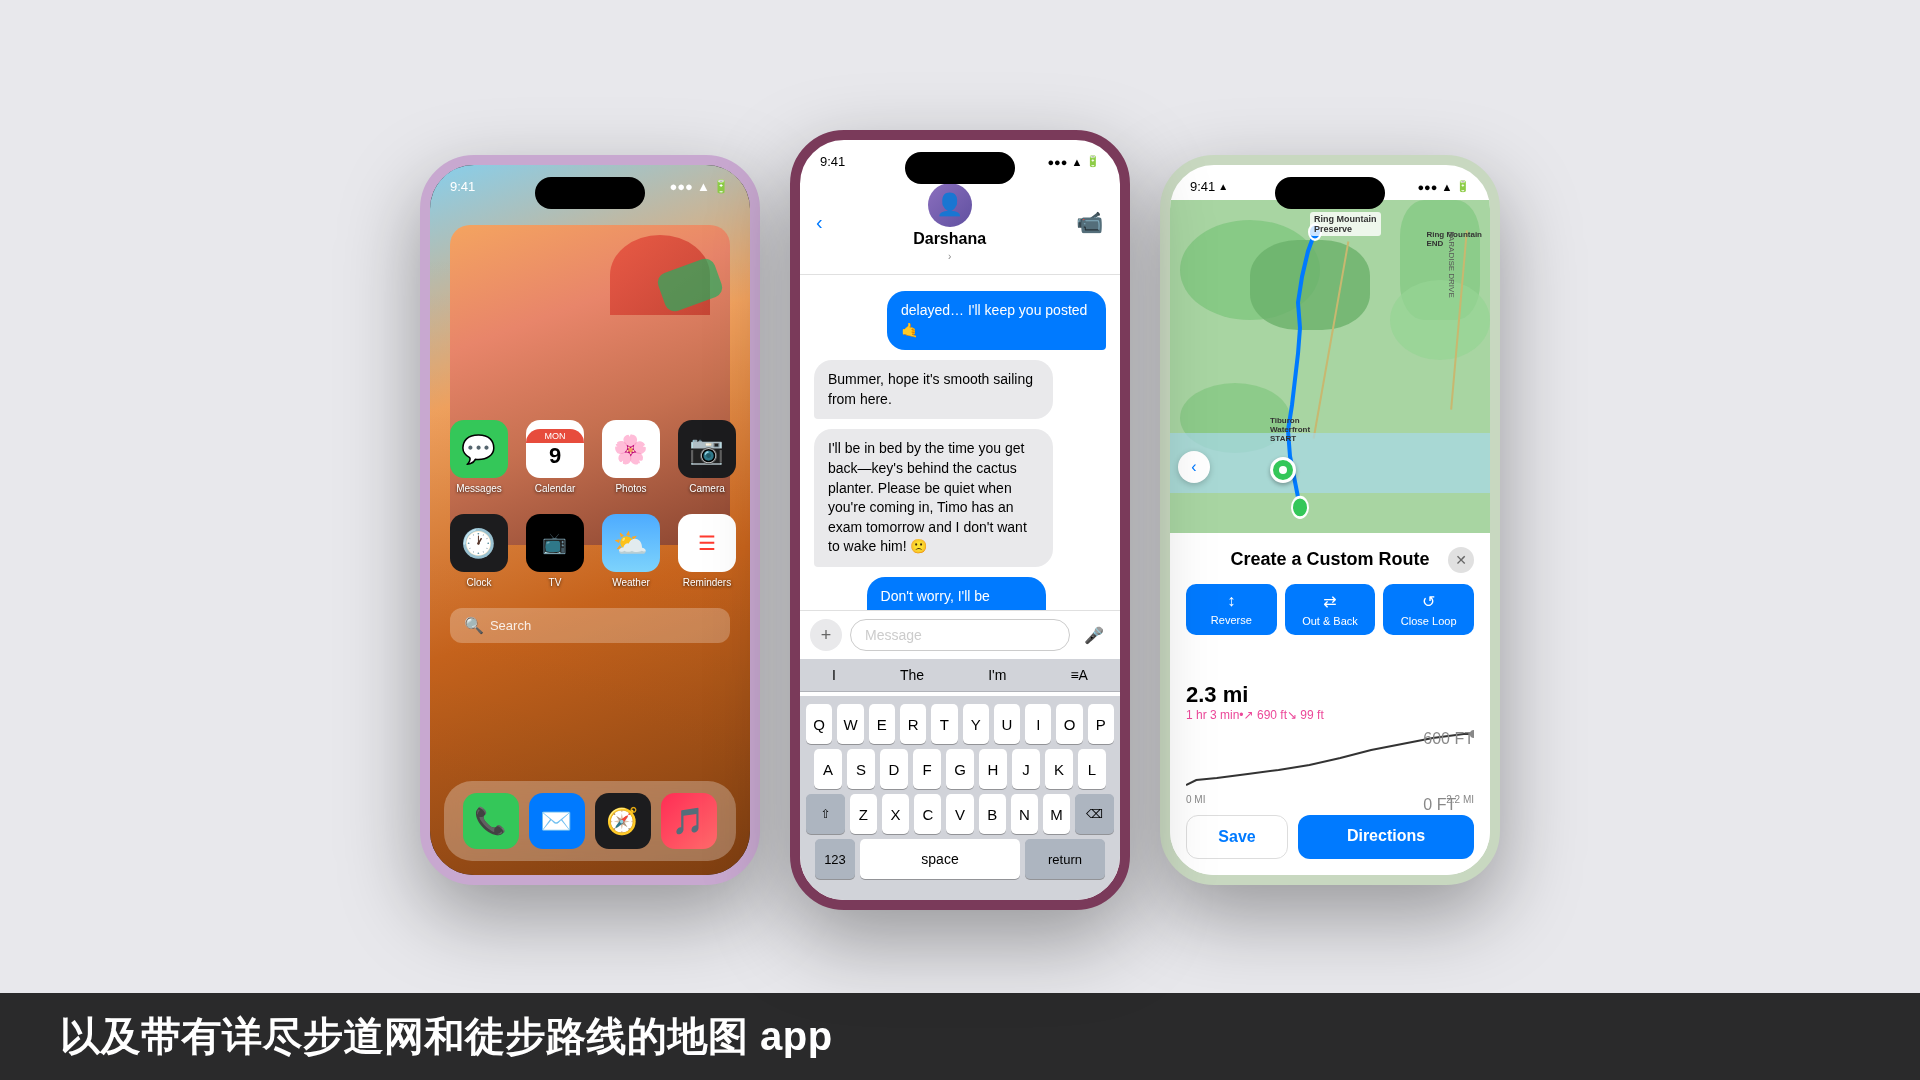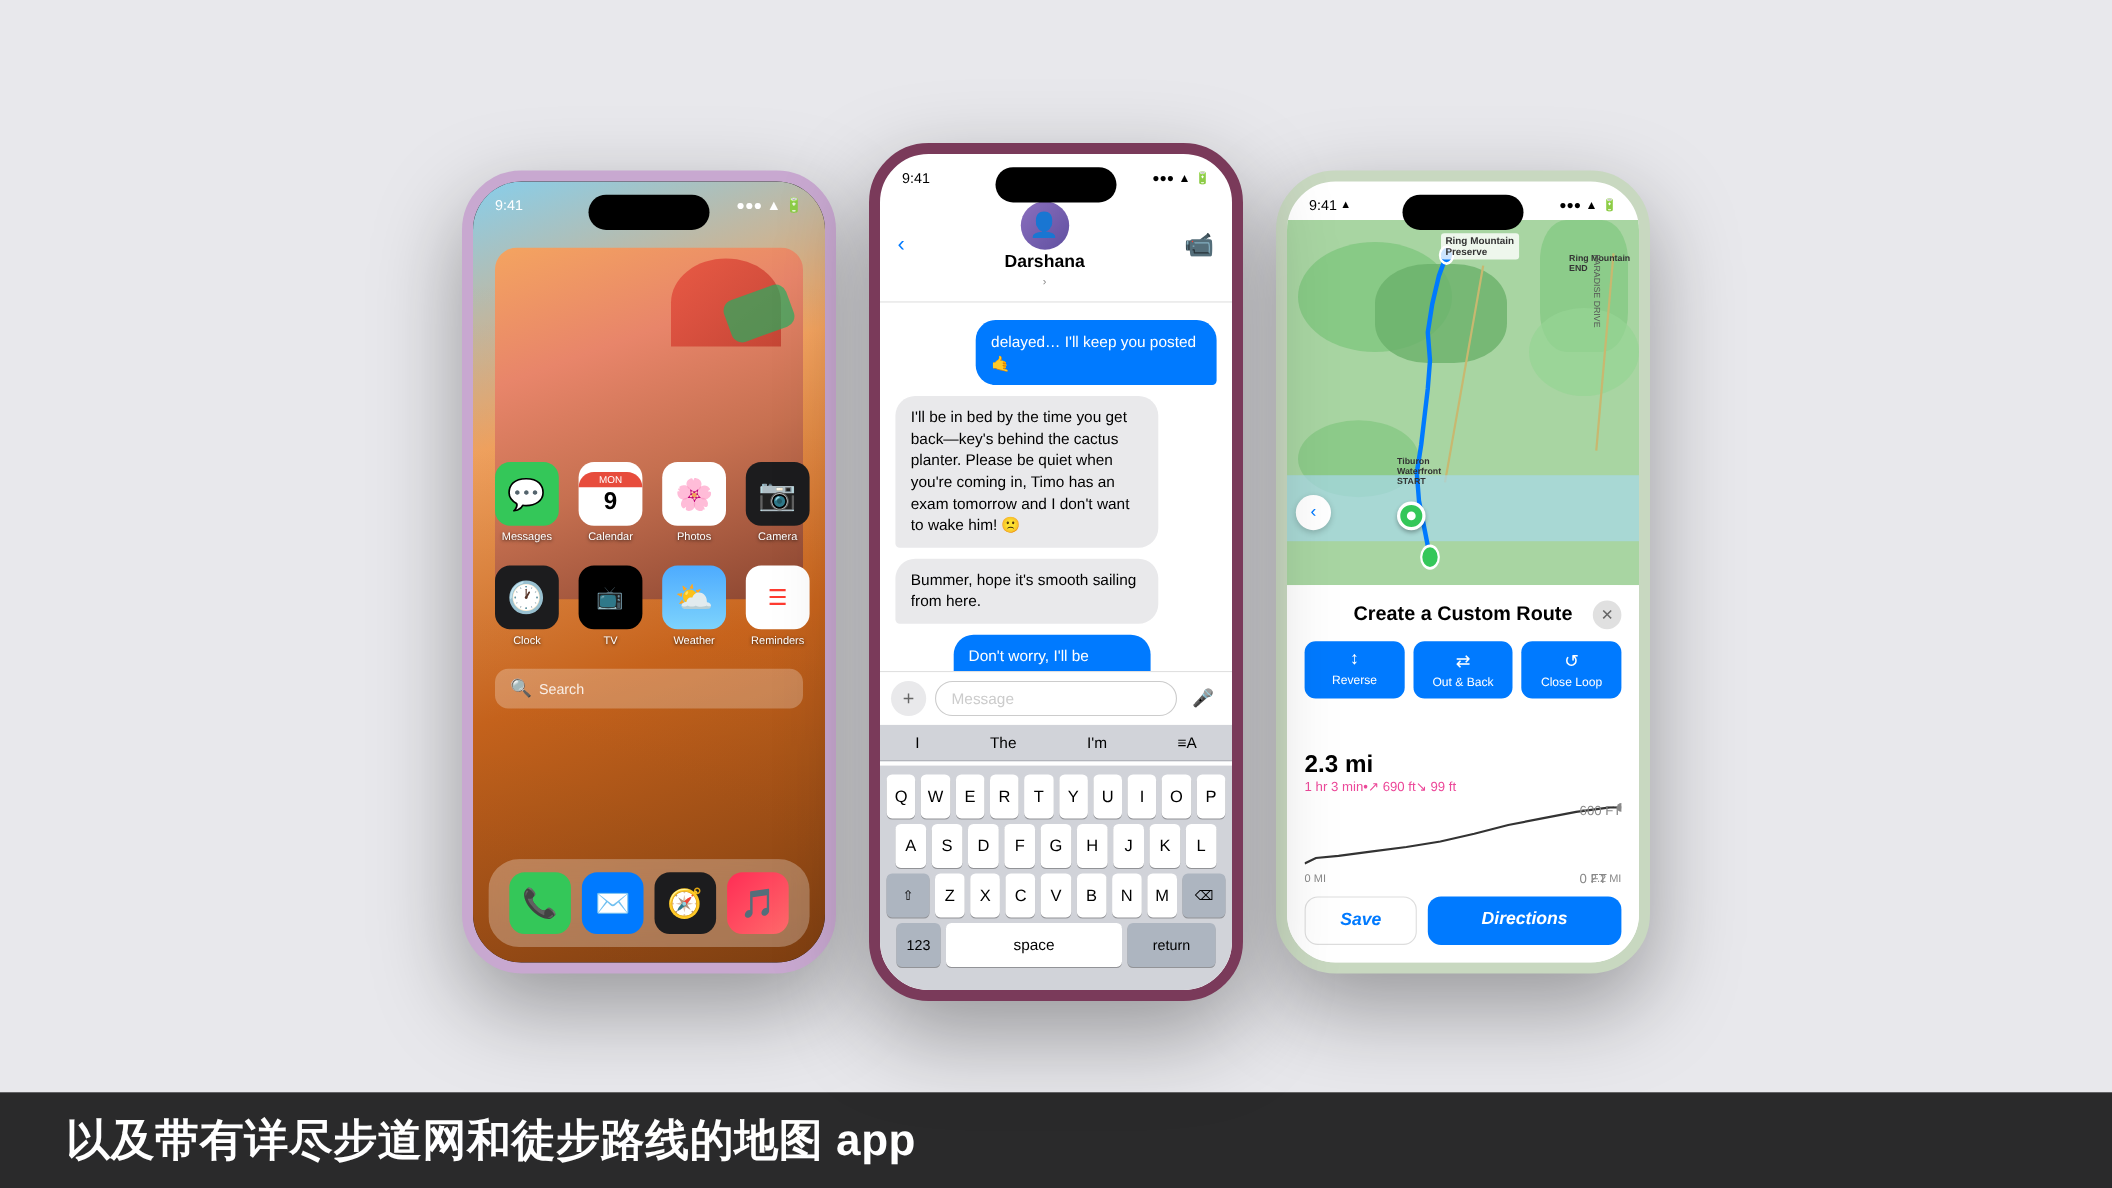--- a/index.html
+++ b/index.html
@@ -411,38 +411,37 @@
       margin-bottom: 4px;
     }
     .elevation-labels {
       position: absolute;
       right: 0;
       top: 0;
       bottom: 0;
       display: flex;
       flex-direction: column;
       justify-content: space-between;
-      font-size: 12px;
+      font-size: 16px;
       color: #888;
       gap: 48px;
     }
     .elevation-miles {
       display: flex;
       justify-content: space-between;
       font-size: 10px;
       color: #888;
       margin-bottom: 10px;
     }
 
     
     .panel-buttons {
       display: flex;
       gap: 10px;
       margin-top: 4px;
-      font-style: italic;
     }
     .save-btn {
       flex: 1;
       background: white;
       border: 1px solid #ddd;
       border-radius: 12px;
       padding: 12px;
       font-size: 16px;
       font-weight: 600;
       color: #007AFF;
@@ -617,25 +616,25 @@
       <div style="font-size:22px;color:#007AFF;">📹</div>
     </div>
 
     <div class="chat-area">
 
       <div class="bubble-right">
         <span>delayed… I'll keep you posted 🤙</span>
       </div>
 
       <div class="bubble-left">
+        <span>Bummer, hope it's smooth sailing from here.</span>
+      </div>
+
+      <div class="bubble-left">
         <span>I'll be in bed by the time you get back—key's behind the cactus planter. Please be quiet when you're coming in, Timo has an exam tomorrow and I don't want to wake him! 🙁</span>
-      </div>
-
-      <div class="bubble-left">
-        <span>Bummer, hope it's smooth sailing from here.</span>
       </div>
 
       <div style="align-self:flex-end;max-width:82%;">
         <div class="bubble-right" style="position:relative;display:flex;flex-wrap:wrap;align-items:center;gap:3px;">
           <span>Don't worry, I'll be</span>
           <span style="background:rgba(255,255,255,0.25);border-radius:6px;padding:1px 5px;font-size:12px;text-decoration:line-through;opacity:0.8;">extra super</span>
           <span></span>
           <span>quiet.</span>
         </div>
 

